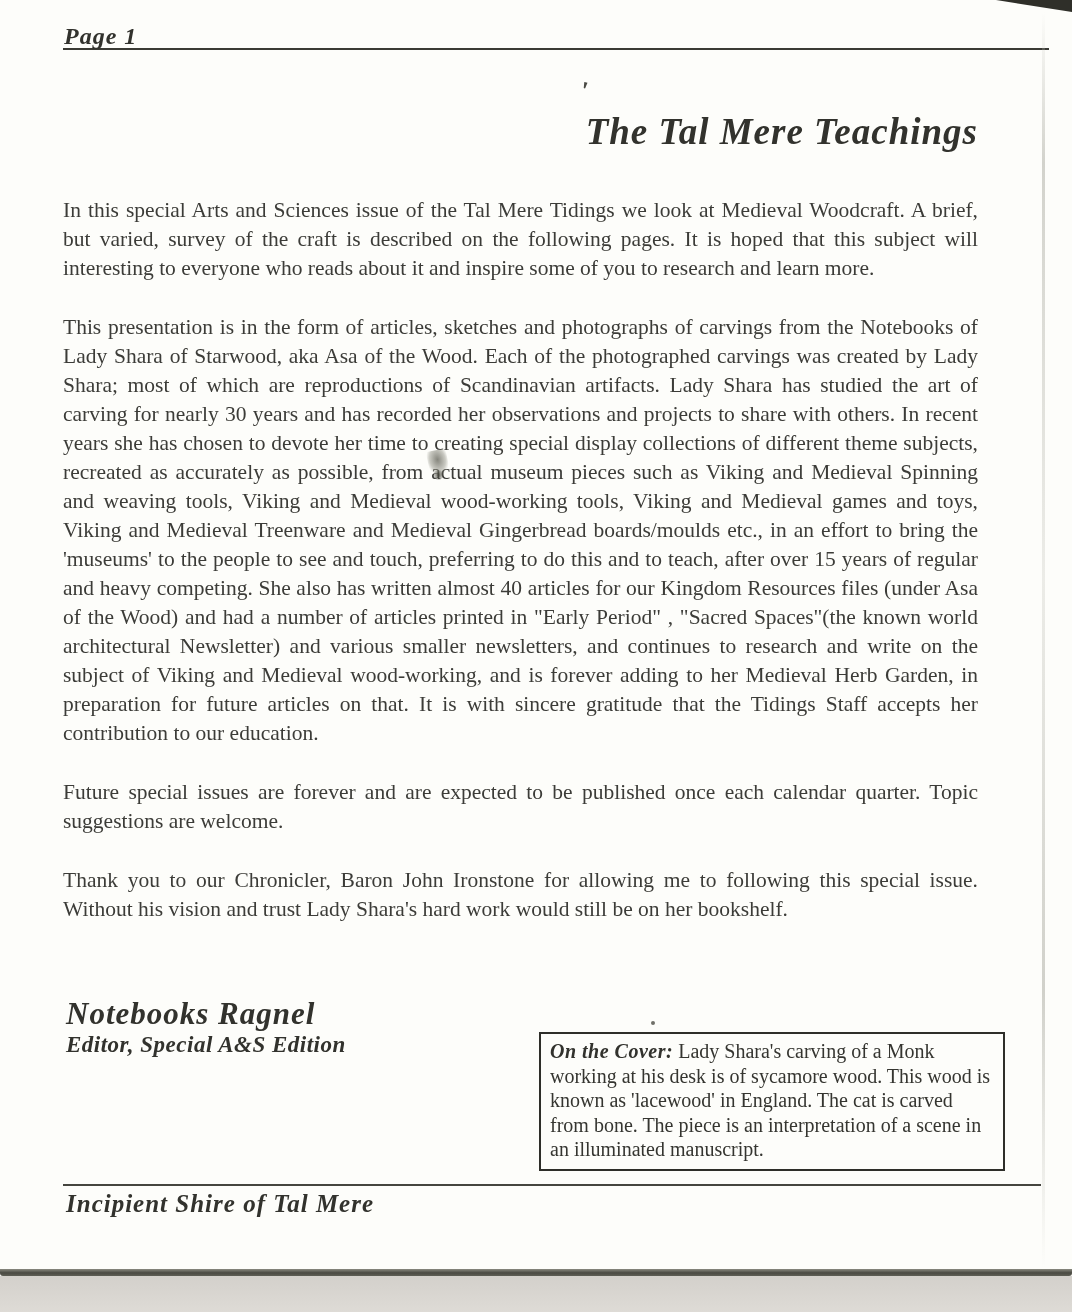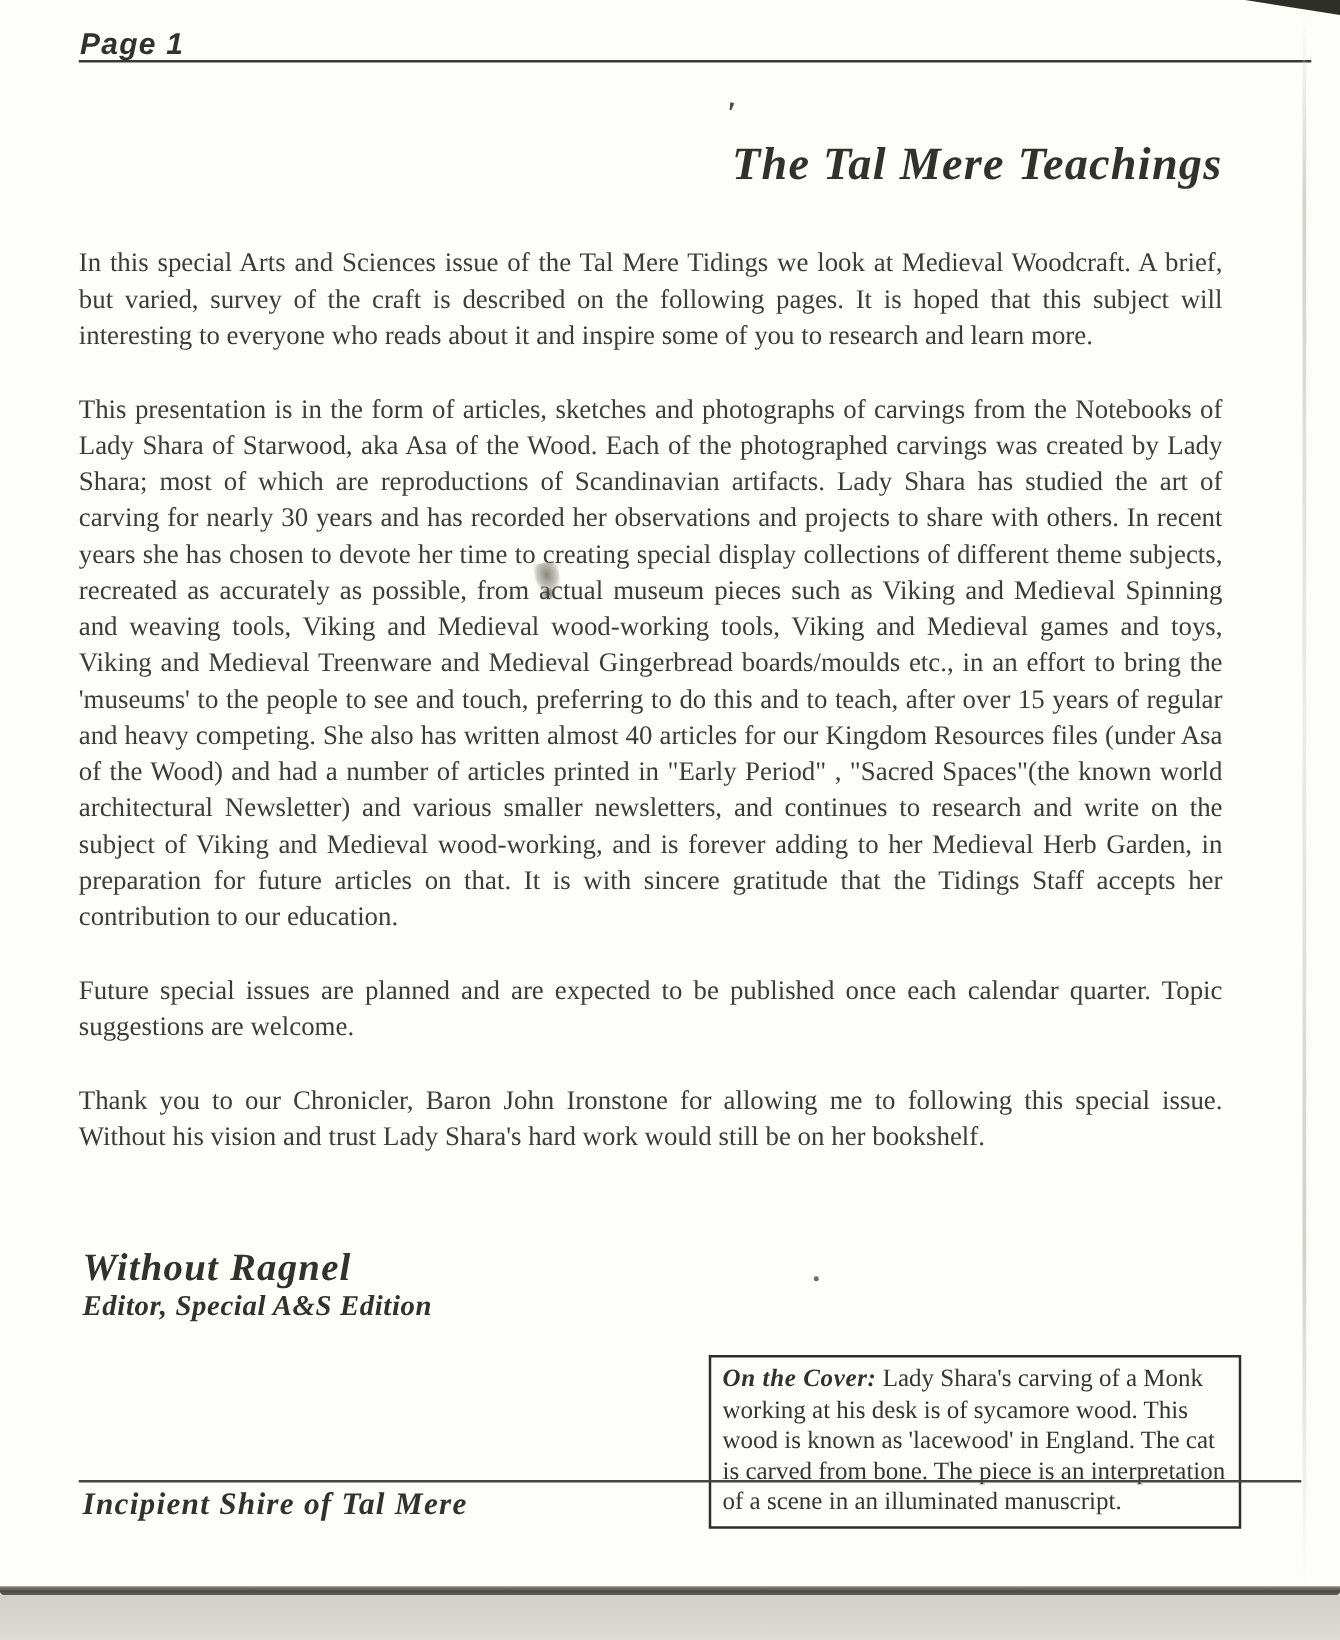--- a/index.html
+++ b/index.html
@@ -20,21 +20,21 @@
     position:relative;
     width:1072px;height:1312px;
     background:var(--paper);
   }
   
   .page-header{
     position:absolute;left:63px;top:22px;width:986px;height:28px;
     border-bottom:2px solid var(--rule-ink);
   }
   .page-number{
-    font-family:Liberation Sans, sans-serif;
+    font-family:Liberation Serif, serif;
     font-style:italic;font-weight:bold;
     font-size:24px;color:var(--calligraphy-ink);
     letter-spacing:1px;
     position:absolute;left:1px;bottom:-2px;
   }
   .stray-mark{
     position:absolute;left:580px;top:76px;
     font-family:"Liberation Serif",serif;
     font-size:26px;font-weight:bold;color:#4a4a44;
     transform:rotate(14deg);
@@ -64,27 +64,26 @@
     font-style:italic;color:var(--calligraphy-ink);
   }
   .signature .sig-name{
     font-size:31px;font-weight:bold;letter-spacing:1px;line-height:34px;
   }
   .signature .sig-role{
     font-size:23px;font-weight:600;letter-spacing:0.5px;line-height:28px;
   }
   
   .cover-box{
-    position:absolute;left:539px;top:1084px;width:426px;
+    position:absolute;left:539px;top:1032px;width:466px;
     border:2px solid #2e2e29;
     padding:5px 9px 7px 9px;
     font-family:"Liberation Serif",serif;
     font-size:20px;line-height:24.5px;color:#353530;
     background:var(--paper);
-    margin-left:28px;
   }
   .cover-box .cover-label{
     font-style:italic;font-weight:bold;color:var(--calligraphy-ink);
     letter-spacing:0.5px;
   }
   .tiny-dot{
     position:absolute;left:651px;top:1021px;width:4px;height:4px;
     background:#6f6f68;border-radius:50%;
   }
   
@@ -146,29 +145,29 @@
     <span class="page-number">Page 1</span>
   </div>
 
   <span class="stray-mark">'</span>
 
   <div class="doc-title">The Tal Mere Teachings</div>
 
   <div class="body-text">
     <p>In this special Arts and Sciences issue of the Tal Mere Tidings we look at Medieval Woodcraft. A brief, but varied, survey of the craft is described on the following pages. It is hoped that this subject will interesting to everyone who reads about it and inspire some of you to research and learn more.</p>
     <p>This presentation is in the form of articles, sketches and  photographs of carvings from the Notebooks of Lady Shara of Starwood, aka Asa of the Wood. Each of the  photographed carvings was created by Lady Shara; most of which are reproductions of Scandinavian artifacts. Lady Shara has studied the art of carving for nearly 30 years and has recorded her observations and projects to share with others. In recent years she has chosen to devote her time to creating special display collections of different theme subjects, recreated as accurately as possible, from actual museum pieces such as Viking and Medieval Spinning and weaving tools, Viking and Medieval wood-working tools, Viking and Medieval games and toys, Viking and Medieval Treenware and Medieval Gingerbread boards/moulds etc., in an effort to bring the 'museums' to the people to see and touch, preferring to do this and to teach, after over 15 years of regular and heavy competing. She also has written almost 40 articles for our Kingdom Resources files (under Asa of the Wood) and had a number of articles printed in "Early Period" , "Sacred Spaces"(the known world architectural Newsletter) and various smaller newsletters, and continues to research and write on the subject of Viking and Medieval wood-working, and is forever adding to her Medieval Herb Garden, in preparation for future articles on that.  It is with sincere gratitude that the Tidings Staff accepts her contribution to our education.</p>
-    <p>Future special issues are planned and are expected to be published once each calendar quarter. Topic suggestions are welcome.</p>
+    <p>Future special issues are forever and are expected to be published once each calendar quarter. Topic suggestions are welcome.</p>
     <p>Thank you to our Chronicler, Baron John Ironstone for allowing me to following this special issue. Without his vision and trust Lady Shara's hard work would still be on her bookshelf.</p>
   </div>
 
   <div class="ink-smudge"></div>
   <div class="ink-dot"></div>
 
   <div class="signature">
-    <div class="sig-name">Without Ragnel</div>
+    <div class="sig-name">Notebooks Ragnel</div>
     <div class="sig-role">Editor, Special A&amp;S Edition</div>
   </div>
 
   <div class="tiny-dot"></div>
 
   <div class="cover-box">
     <span class="cover-label">On the Cover:</span>
     <span class="cover-text">Lady Shara's carving of a Monk working at his desk is of sycamore wood. This wood is known as 'lacewood' in England. The cat is carved from bone. The piece is an interpretation of a scene in an illuminated manuscript.</span>
   </div>
 

